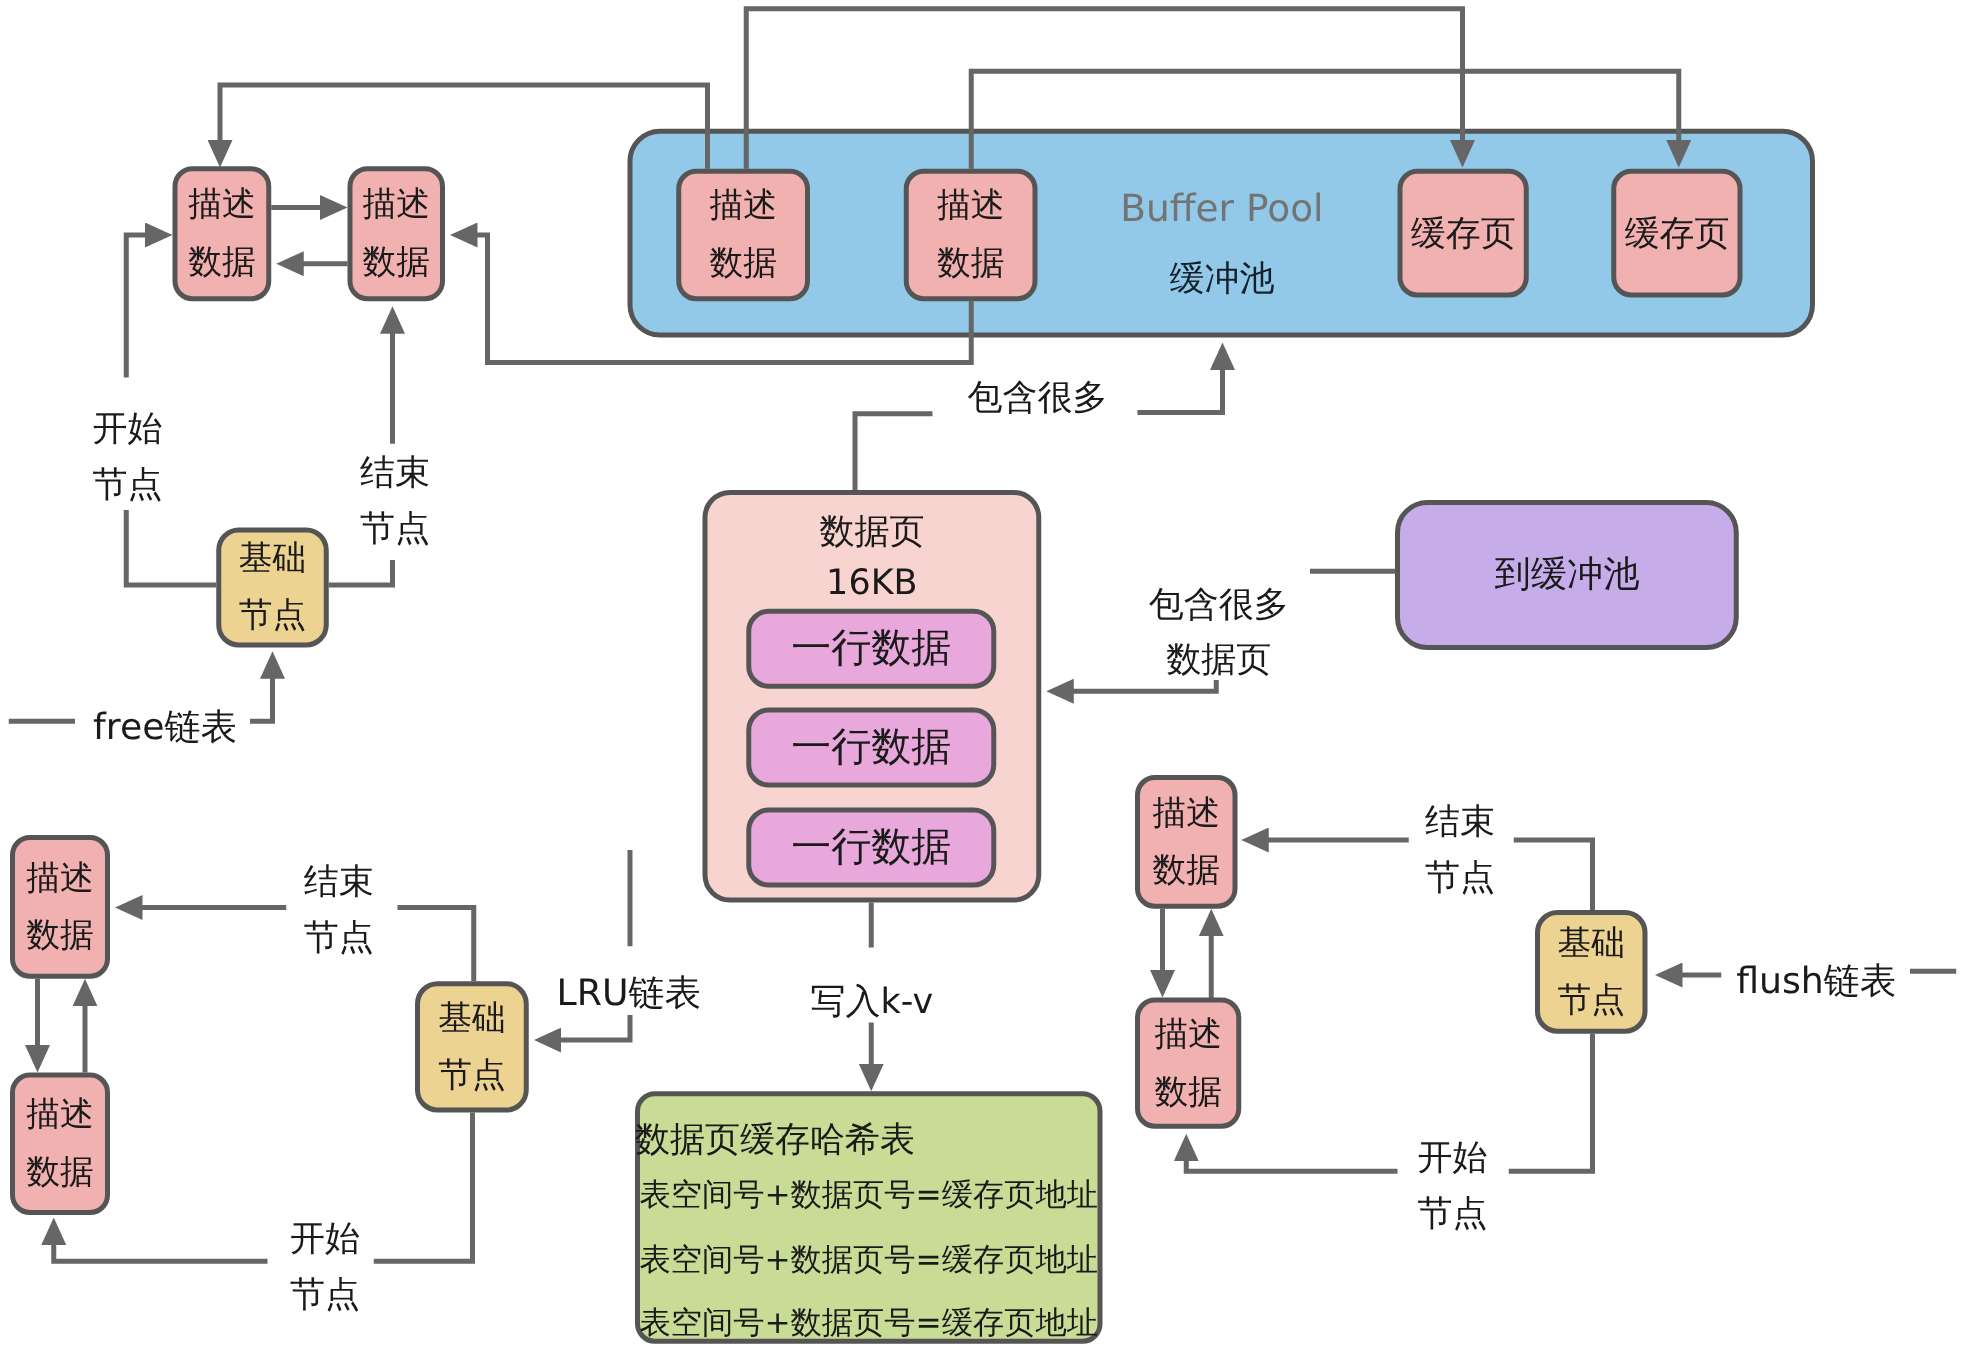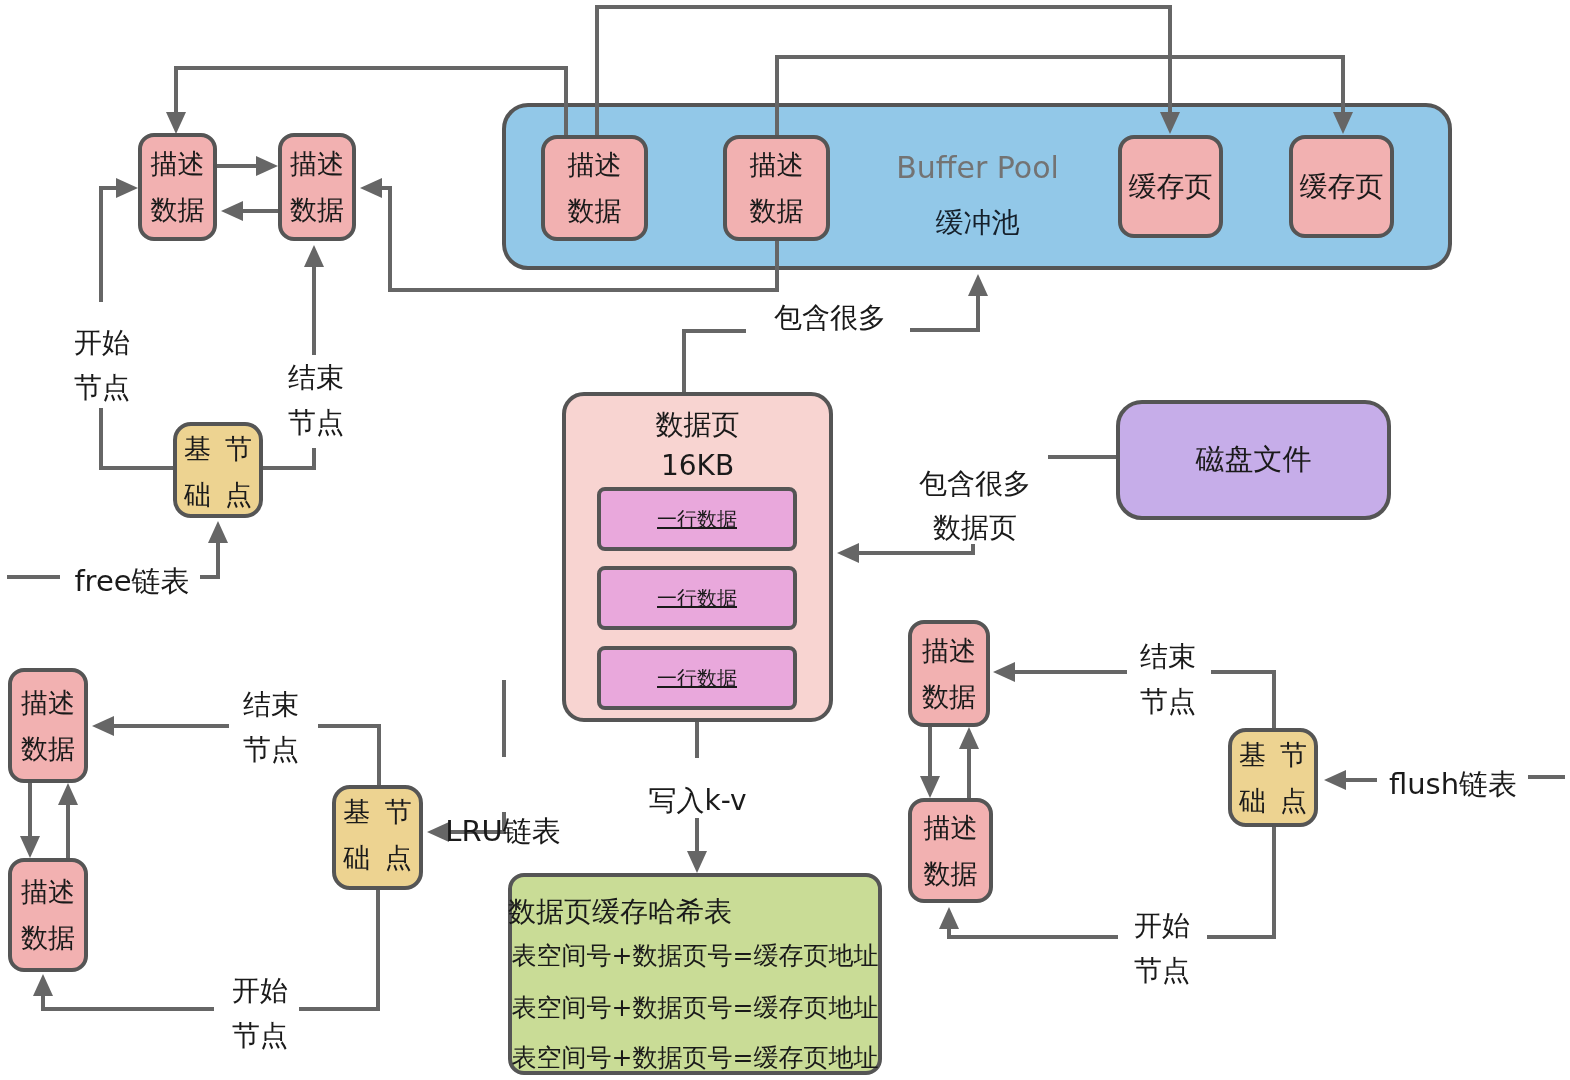--- a/index.html
+++ b/index.html
@@ -16,32 +16,32 @@
   #wires{position:absolute;left:0;top:0;z-index:2;}
   .layer3{z-index:3;}
   .layer4{z-index:4;}
   .node{
     background:var(--node-pink);border:4px solid var(--node-border);border-radius:16px;
     display:flex;flex-direction:column;align-items:center;justify-content:center;
     font-size:27px;line-height:46px;text-align:center;
   }
   .base-node{
     background:var(--base-yellow);border:4px solid var(--node-border);border-radius:18px;
-    display:flex;flex-direction:row;align-items:flex-start;justify-content:center;
+    display:flex;flex-direction:column;align-items:center;justify-content:center;
     font-size:27px;line-height:46px;text-align:center;
   }
   .pool{
     z-index:1;background:var(--pool-blue);border:4px solid var(--node-border);border-radius:26px;
   }
   .page-box{
     background:var(--page-pink);border:4px solid var(--node-border);border-radius:22px;
   }
   .row-box{
-    background:var(--row-orchid);border:4px solid var(--node-border);border-radius:8px;
-    display:flex;align-items:center;justify-content:center;font-size:20px;text-decoration:underline;
+    background:var(--row-orchid);border:4px solid var(--node-border);border-radius:18px;
+    display:flex;align-items:center;justify-content:center;font-size:32px;
   }
   .disk-box{
     background:var(--disk-purple);border:4px solid var(--node-border);border-radius:26px;
     display:flex;align-items:center;justify-content:center;font-size:29px;
   }
   .hash-box{
     background:var(--hash-green);border:4px solid var(--node-border);border-radius:16px;
   }
   .lbl{font-size:28px;line-height:45px;text-align:center;white-space:nowrap;}
   .lbl-single{font-size:29px;text-align:center;white-space:nowrap;}
@@ -162,21 +162,21 @@
 
   <div class="abs lbl layer4" style="left:745px;top:292px;width:170px;line-height:52px;">
     <div>包含很多</div>
   </div>
   <div class="abs lbl layer4" style="left:905px;top:462px;width:140px;line-height:44px;">
     <div>包含很多</div>
     <div>数据页</div>
   </div>
 
   <div class="abs disk-box layer3" style="left:1116px;top:400px;width:275px;height:120px;">
-    <span>磁盘文件</span>
+    <span>到缓冲池</span>
   </div>
 
   <div class="abs lbl layer4" style="left:640px;top:778px;width:115px;">写入k-v</div>
   <div class="abs hash-box layer3" style="left:508px;top:873px;width:374px;height:202px;"></div>
   <div class="abs hash-title layer4" style="left:508px;top:893px;width:374px;">数据页缓存哈希表</div>
   <div class="abs hash-row layer4" style="left:508px;top:939px;width:374px;">表空间号+数据页号=缓存页地址</div>
   <div class="abs hash-row layer4" style="left:508px;top:991px;width:374px;">表空间号+数据页号=缓存页地址</div>
   <div class="abs hash-row layer4" style="left:508px;top:1041px;width:374px;">表空间号+数据页号=缓存页地址</div>
 
   <div class="abs node layer3" style="left:8px;top:668px;width:80px;height:115px;">
@@ -188,21 +188,21 @@
     <span>数据</span>
   </div>
   <div class="abs lbl layer4" style="left:231px;top:682px;width:80px;">
     <div>结束</div>
     <div>节点</div>
   </div>
   <div class="abs base-node layer3" style="left:332px;top:785px;width:91px;height:105px;">
     <span>基础</span>
     <span>节点</span>
   </div>
-  <div class="abs lbl-single layer4" style="left:443px;top:775px;width:120px;margin-top:37px;">LRU链表</div>
+  <div class="abs lbl-single layer4" style="left:443px;top:775px;width:120px;">LRU链表</div>
   <div class="abs lbl layer4" style="left:220px;top:968px;width:80px;">
     <div>开始</div>
     <div>节点</div>
   </div>
 
   <div class="abs node layer3" style="left:908px;top:620px;width:82px;height:107px;">
     <span>描述</span>
     <span>数据</span>
   </div>
   <div class="abs node layer3" style="left:908px;top:798px;width:85px;height:105px;">

